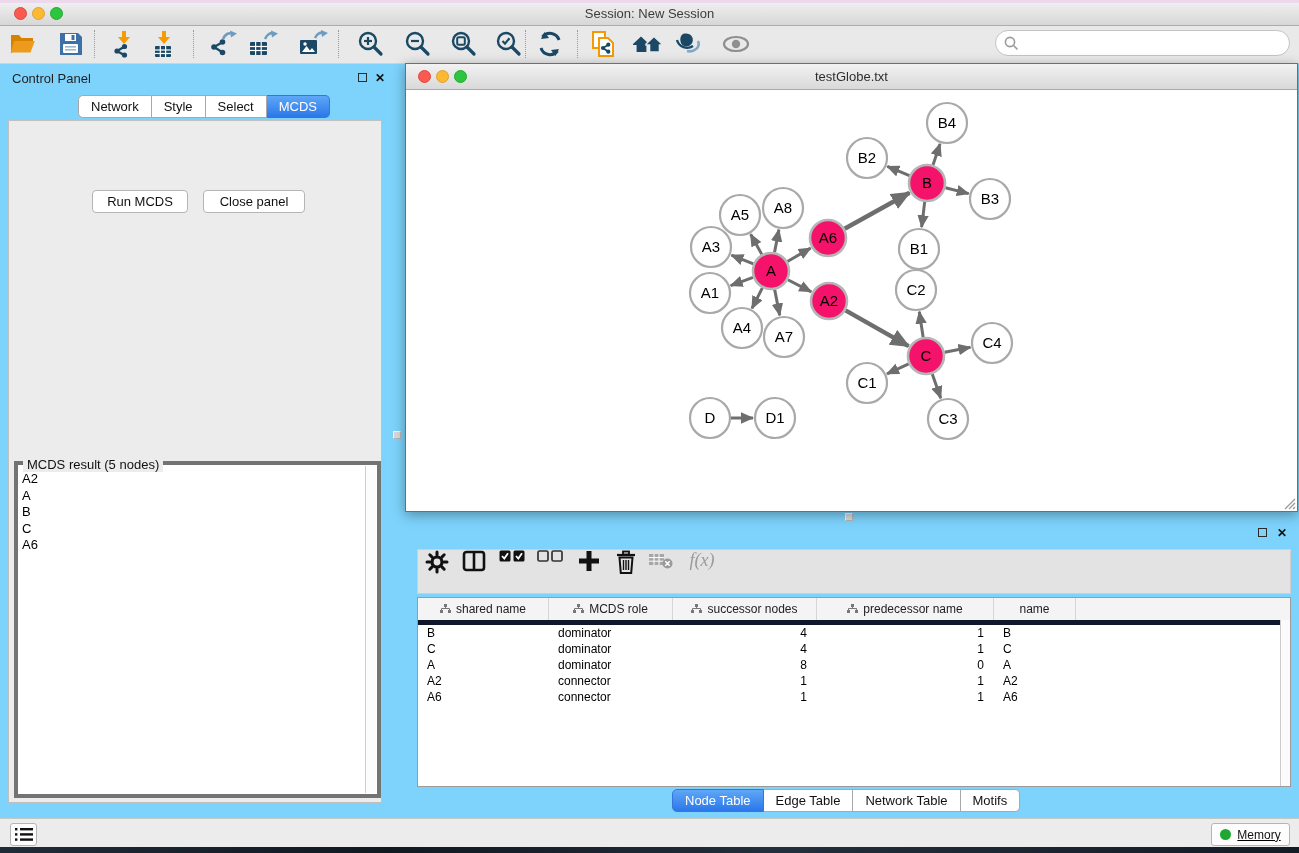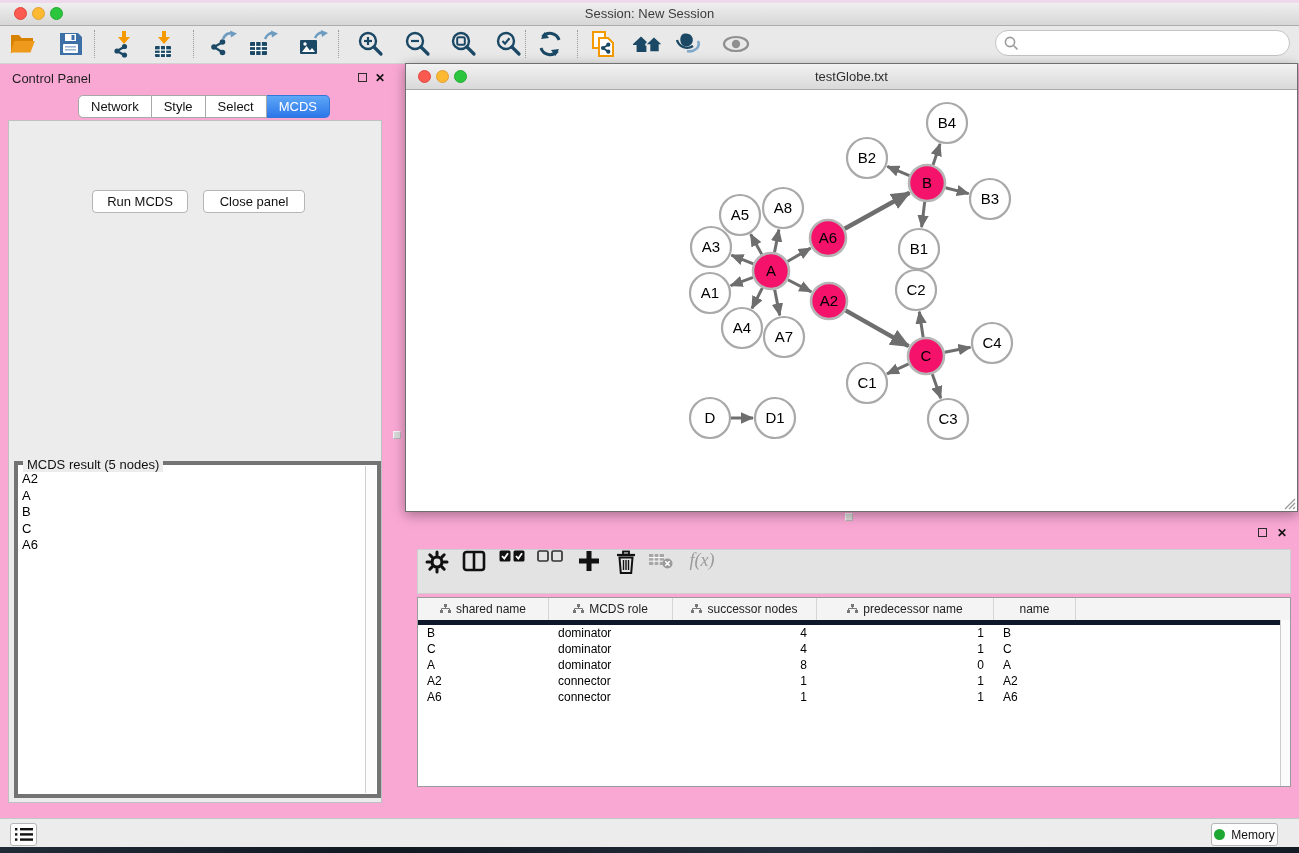--- a/index.html
+++ b/index.html
@@ -1,16 +1,16 @@
 <!DOCTYPE html>
 <html><head>
 <meta charset="utf-8">
 <style>
   html,body{margin:0;padding:0;background:#555;}
-  .screen{position:relative;width:1299px;height:853px;background:#f9a8d4;
+  .screen{position:relative;width:1299px;height:853px;background:#7dd3fc;
     font-family:"Liberation Sans",sans-serif;overflow:hidden;-webkit-font-smoothing:antialiased;}
   .abs{position:absolute;}
   
   .top-strip{left:0;top:0;width:1299px;height:3px;background:#EDD8EC;}
   .titlebar{left:0;top:3px;width:1299px;height:22px;background:linear-gradient(#EFEFEF,#D7D7D7);
     border-bottom:1px solid #ACACAC;}
   .title-text{width:100%;text-align:center;font-size:13px;color:#3C3C3C;line-height:22px;}
   .light{width:13px;height:13px;border-radius:50%;top:4px;}
   .red{background:#FB5A51;border:1px solid #E2463D;box-sizing:border-box;}
   .yellow{background:#FDB932;border:1px solid #DFA036;box-sizing:border-box;}
@@ -589,34 +589,40 @@
           <div class="td" style="width: 131px; text-align: left; padding: 0px 0px 0px 9px;">A6</div>
           <div class="td" style="width: 124px; text-align: left; padding: 0px 0px 0px 9px;">connector</div>
           <div class="td" style="width: 144px; text-align: right; padding: 0px 10px 0px 0px;">1</div>
           <div class="td" style="width: 177px; text-align: right; padding: 0px 10px 0px 0px;">1</div>
           <div class="td" style="width: 82px; text-align: left; padding: 0px 0px 0px 9px;">A6</div>
         </div>
       </div>
     <div class="tbl-scroll"></div>
   </div>
 
+  <div class="abs tp-tabs" id="tp-tabs">
+      <div class="seg active">Node Table</div>
+      <div class="seg">Edge Table</div>
+      <div class="seg">Network Table</div>
+      <div class="seg">Motifs</div>
+    </div>
 
   <div class="abs statusbar">
     <div class="sb-btn" style="left:10px;top:4px;width:27px;height:23px;">
       <svg width="18" height="15" viewBox="0 0 18 15">
         <g fill="#111">
           <rect x="0" y="1" width="2.4" height="2.4"></rect>
             <rect x="5" y="1" width="13" height="2.4"></rect>
           <rect x="0" y="6.2" width="2.4" height="2.4"></rect>
             <rect x="5" y="6.2" width="13" height="2.4"></rect>
           <rect x="0" y="11.4" width="2.4" height="2.4"></rect>
             <rect x="5" y="11.4" width="13" height="2.4"></rect>
         </g>
       </svg>
     </div>
-    <div class="sb-btn" style="left:1211px;top:4px;width:67px;height:23px;">
+    <div class="sb-btn" style="left:1211px;top:4px;width:79px;height:23px;text-decoration:underline;">
       <span class="mem-dot" id="mem-dot" style="background: rgb(31, 167, 51);"></span>
       <span class="mem-label">Memory</span>
     </div>
   </div>
   <div class="abs bottom-strip"></div>
 
 </div>
 
 </body></html>

